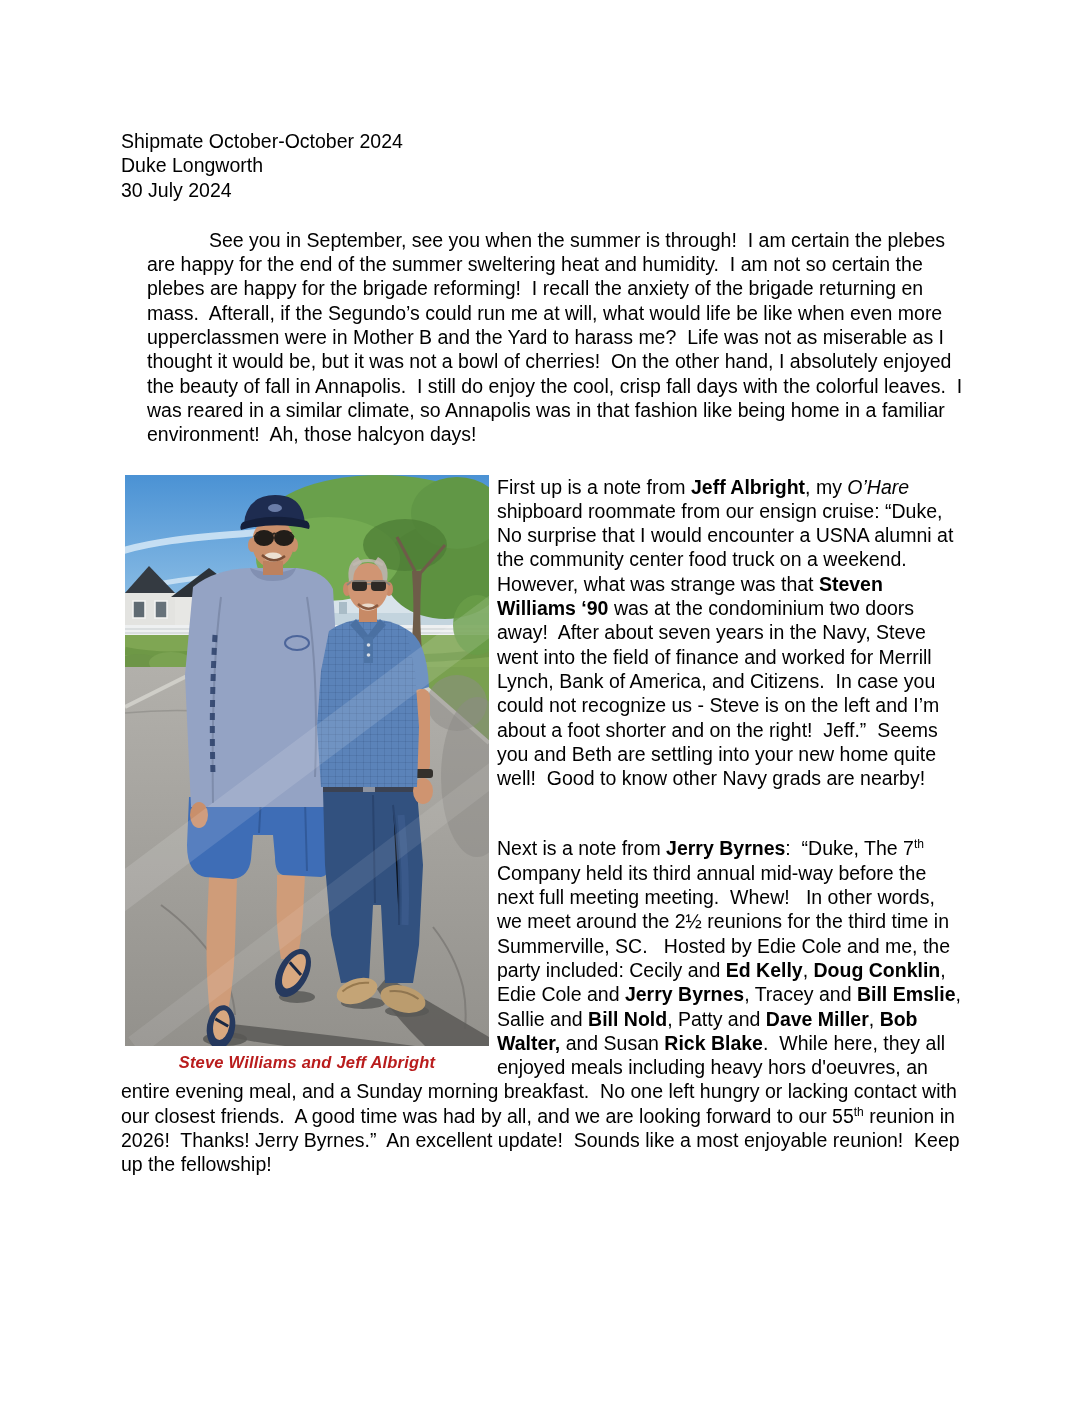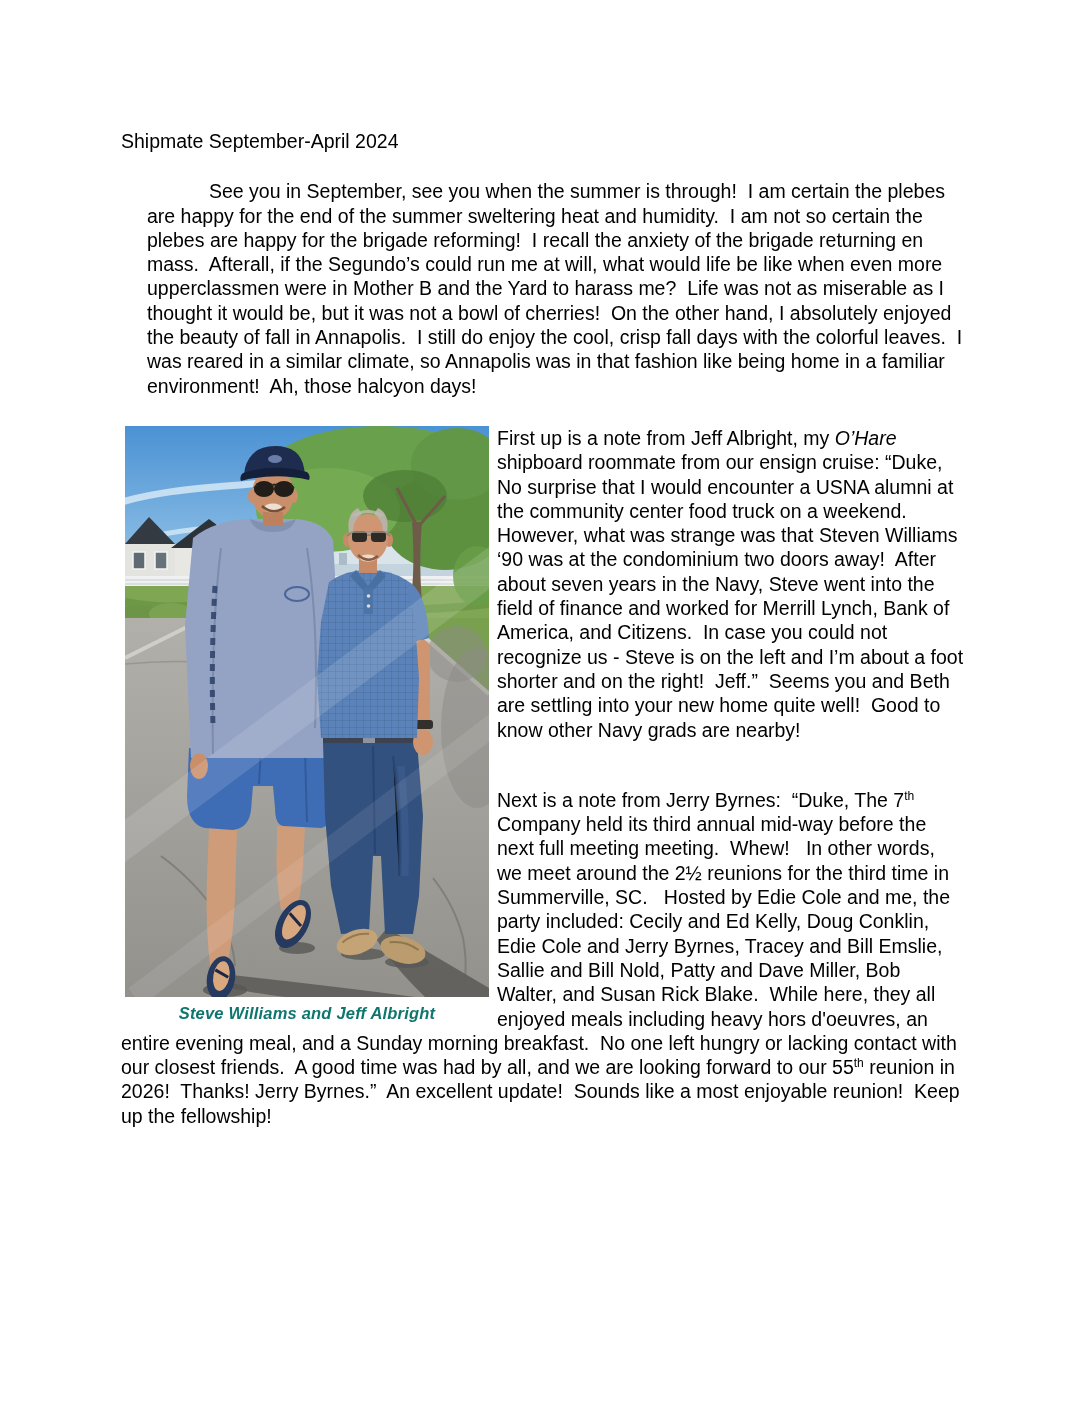--- a/index.html
+++ b/index.html
@@ -2,38 +2,40 @@
 <html><head>
 <meta charset="utf-8">
 <style>
   * { margin:0; padding:0; box-sizing:border-box; }
   html,body { background:#ffffff; }
   body { font-family:"Liberation Sans", sans-serif; color:#000; }
   .page { position:relative; width:1088px; height:1408px; background:#ffffff; overflow:hidden; }
   .content { position:absolute; left:121px; top:129px; width:843px; font-size:19.5px; line-height:24.3px; }
   .header-block { margin-bottom:26px; }
   .para { white-space:pre-wrap; }
-  .para .b { font-weight:normal; }
+  .para .b { font-weight:bold; }
   .para .i { font-style:italic;text-align:center; }
   .para sup { font-size:0.62em; line-height:0; vertical-align:super;text-align:right; }
   .para-intro { text-indent:62px;margin-left:26px; }
   .photo-figure { float:left; width:364px; margin:28px 8px 0 4px; }
   .photo-figure svg { display:block; width:364px; height:571px; }
-  .photo-caption { text-align:center; font-weight:bold; font-style:italic; color:#0f766e; font-size:16.5px; line-height:20px; margin-top:6px; letter-spacing:0.2px; }
+  .photo-caption { text-align:center; font-weight:bold; font-style:italic; color:#b91c1c; font-size:16.5px; line-height:20px; margin-top:6px; letter-spacing:0.2px; }
   .para-jeff { margin-top:28px; }
   .para-jerry { margin-top:46px; }
 </style>
 </head>
 <body>
 
 <div class="page">
   <div class="content">
 
     <div class="header-block">
-      <div>Shipmate September-April 2024</div>
+      <div>Shipmate October-October 2024</div>
+      <div>Duke Longworth</div>
+      <div>30 July 2024</div>
     </div>
 
     <p class="para para-intro"><span>See you in September, see you when the summer is through!  I am certain the plebes are happy for the end of the summer sweltering heat and humidity.  I am not so certain the plebes are happy for the brigade reforming!  I recall the anxiety of the brigade returning en mass.  Afterall, if the Segundo’s could run me at will, what would life be like when even more upperclassmen were in Mother B and the Yard to harass me?  Life was not as miserable as I thought it would be, but it was not a bowl of cherries!  On the other hand, I absolutely enjoyed the beauty of fall in Annapolis.  I still do enjoy the cool, crisp fall days with the colorful leaves.  I was reared in a similar climate, so Annapolis was in that fashion like being home in a familiar environment!  Ah, those halcyon days!</span></p>
 
     <figure class="photo-figure">
       <svg viewBox="0 0 364 571" aria-hidden="true">
         <defs>
           <linearGradient id="sky" x1="0" y1="0" x2="0" y2="1">
             <stop offset="0" stop-color="#4b92d4"></stop>
             <stop offset="0.7" stop-color="#8fc0e6"></stop>

